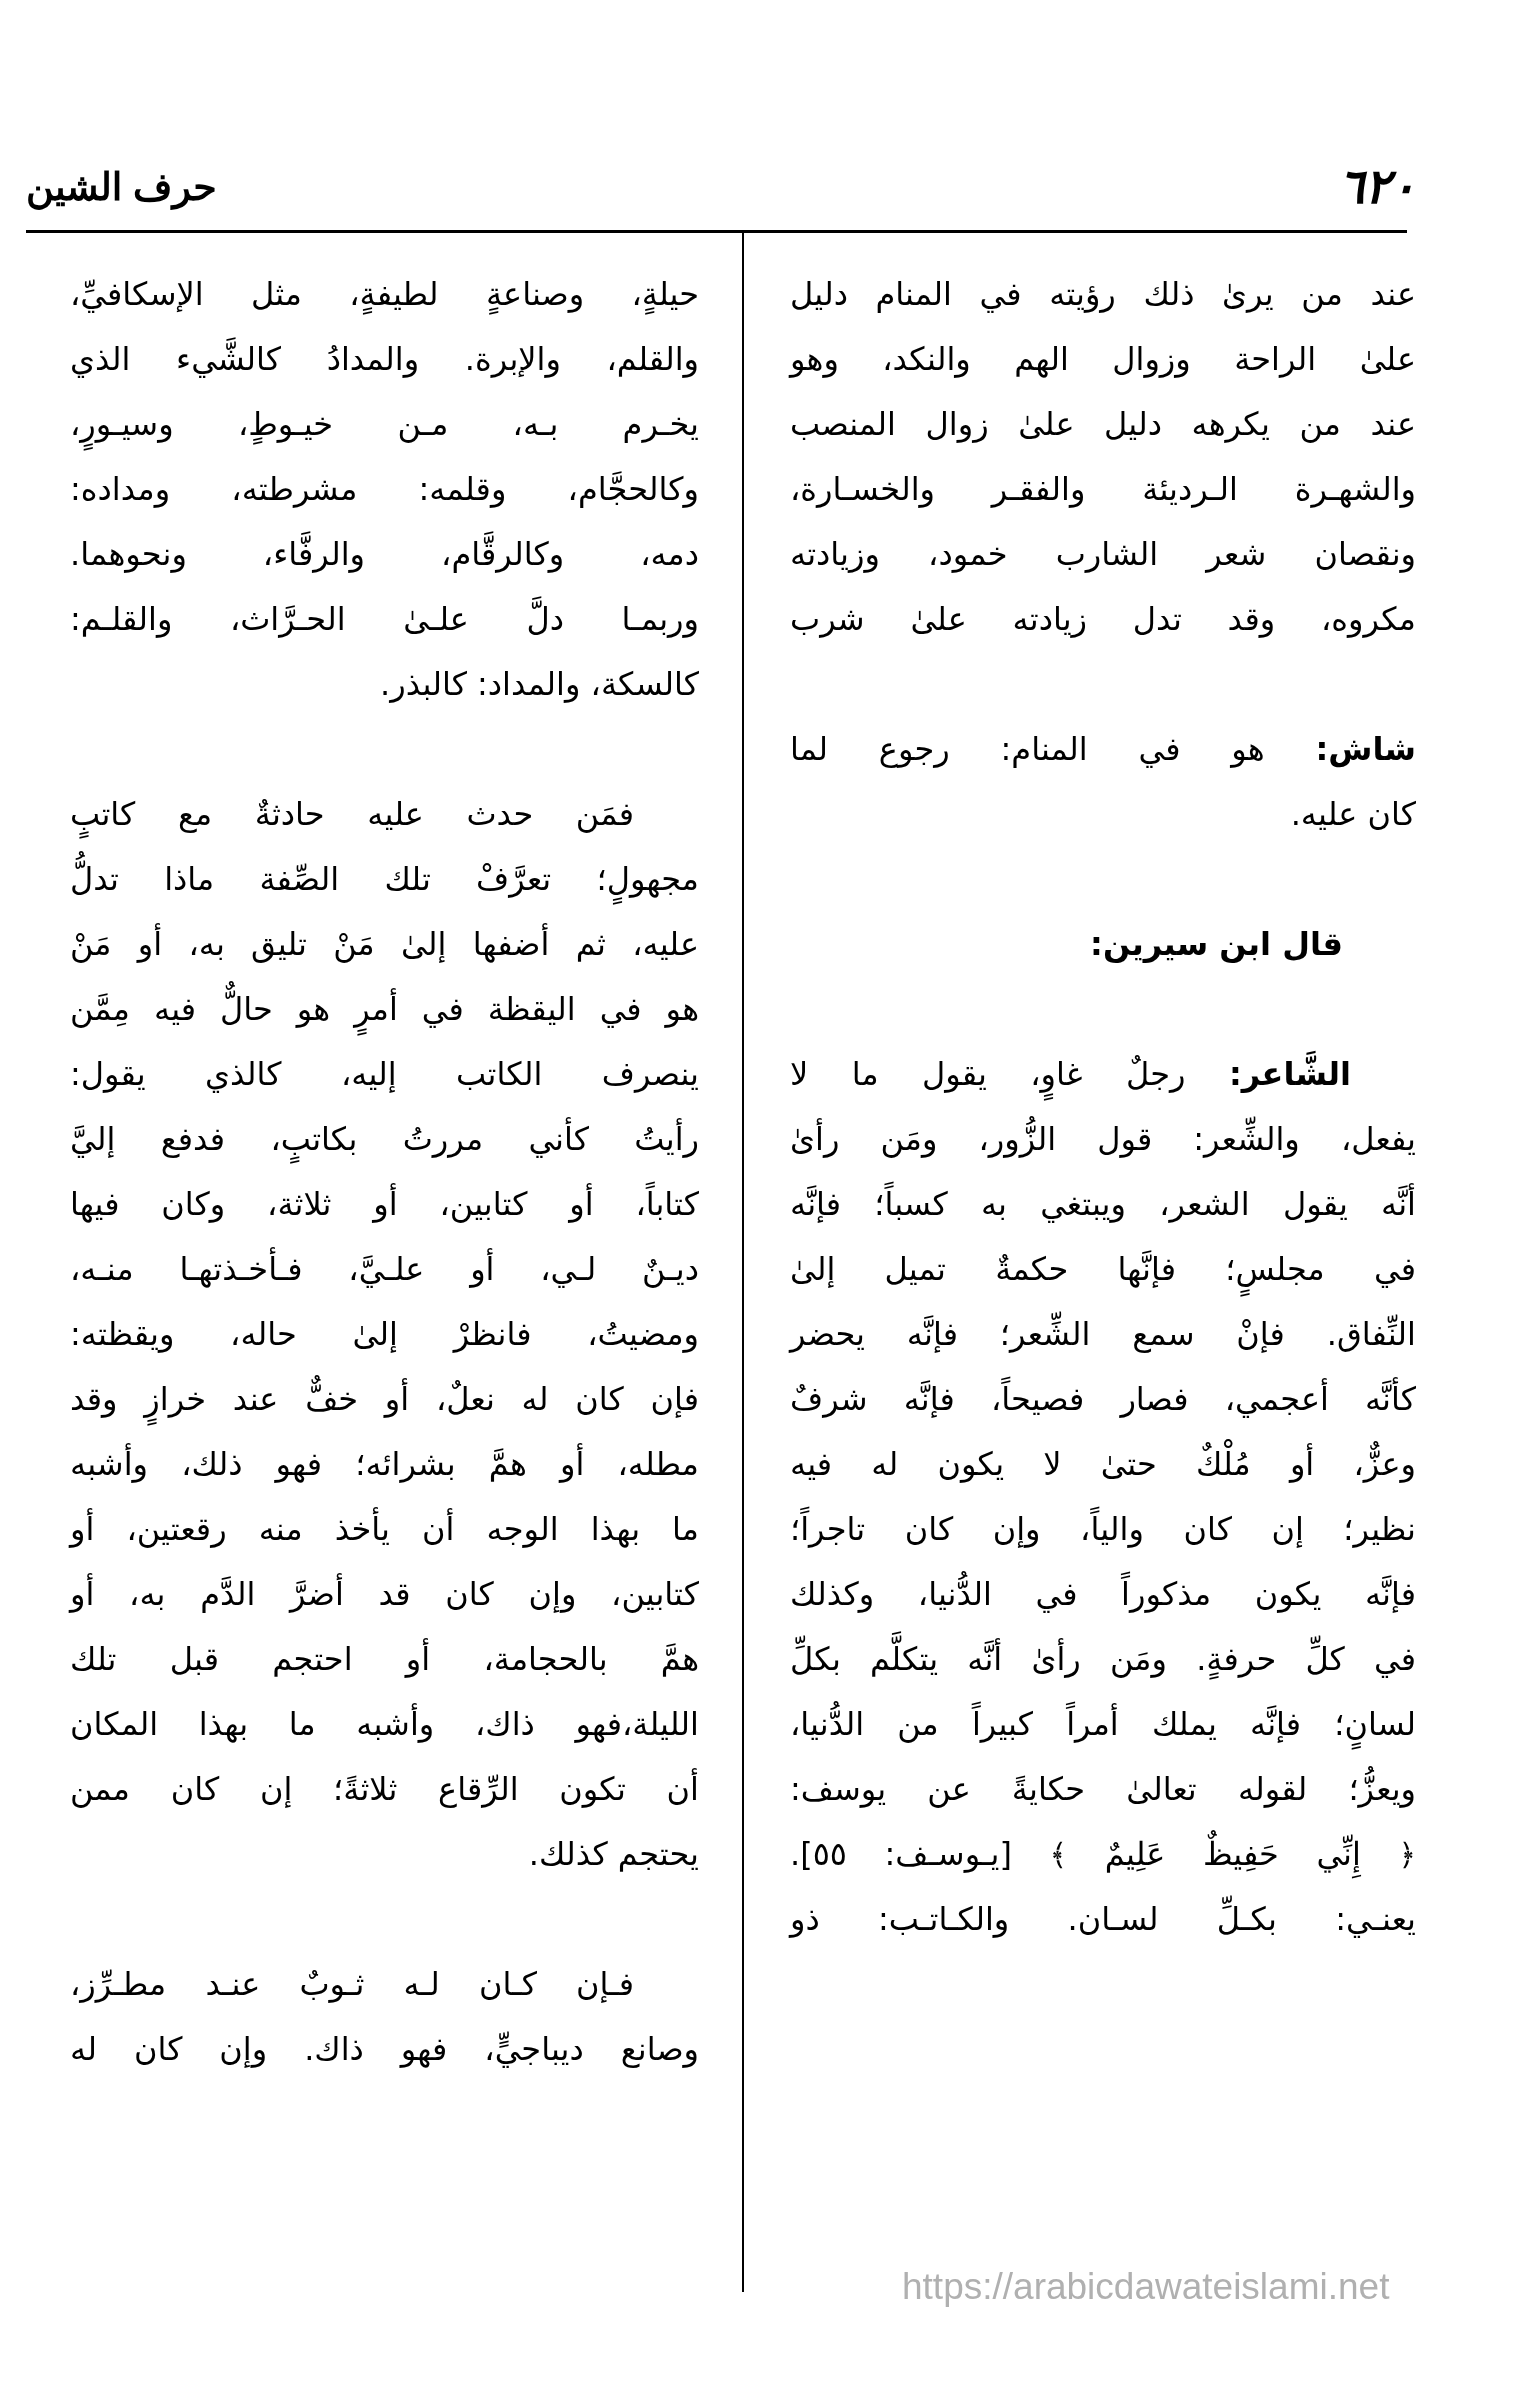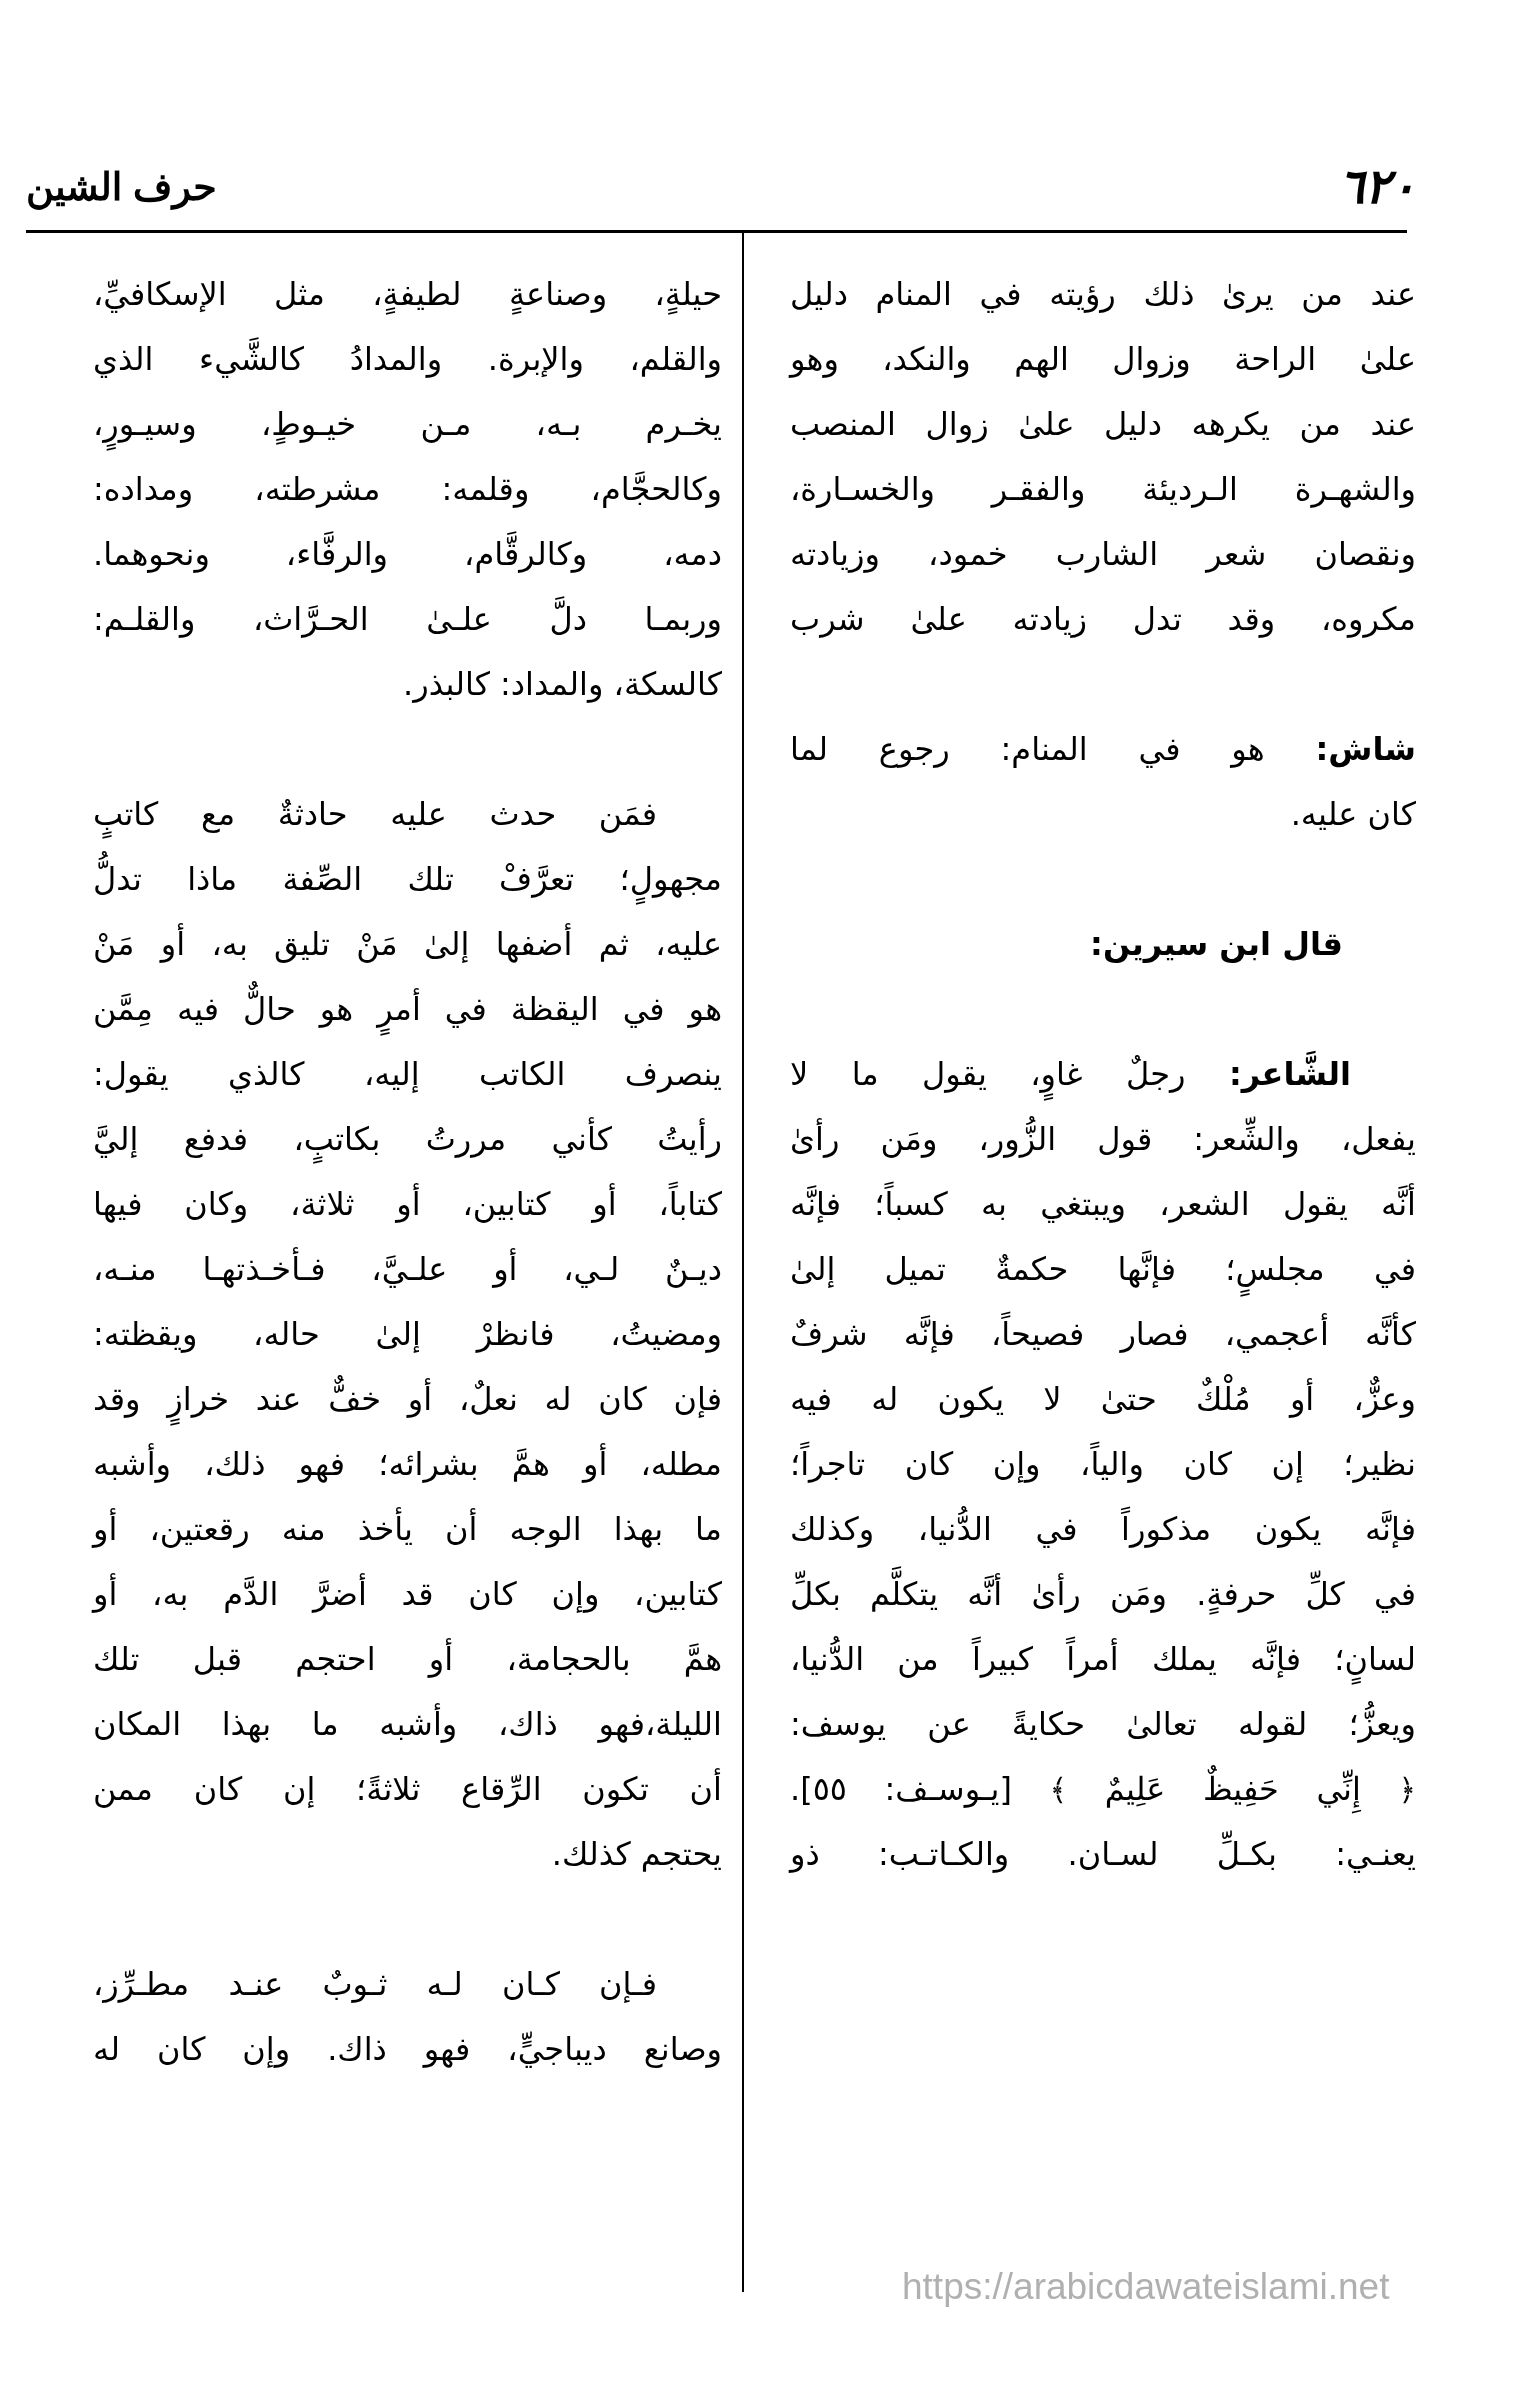--- a/index.html
+++ b/index.html
@@ -75,21 +75,20 @@
       font-size: 32px;
       line-height: 65px;
     }
     .column.right-col {
       left: 790px;
       width: 626px;
     }
     .column.left-col {
       left: 70px;
       width: 629px;
-      margin-left: 23px;
     }
     .line {
       display: block;
       white-space: nowrap;
       text-align-last: justify;
       height: 65px;
       overflow: visible;
     }
     .line.last {
       text-align-last: right;
@@ -165,20 +164,21 @@
     <span class="heading-center">قال ابن سيرين:</span>
     <span class="para-gap"></span>
 
     <div>
       <span class="line indent">
         <span class="term">الشَّاعر:</span><span> رجلٌ غاوٍ، يقول ما لا</span>
       </span>
       <span class="line">يفعل، والشِّعر: قول الزُّور، ومَن رأىٰ</span>
       <span class="line">أنَّه يقول الشعر، ويبتغي به كسباً؛ فإنَّه</span>
       <span class="line">في مجلسٍ؛ فإنَّها حكمةٌ تميل إلىٰ</span>
+      <span class="line">النِّفاق. فإنْ سمع الشِّعر؛ فإنَّه يحضر</span>
       <span class="line">كأنَّه أعجمي، فصار فصيحاً، فإنَّه شرفٌ</span>
       <span class="line">وعزٌّ، أو مُلْكٌ حتىٰ لا يكون له فيه</span>
       <span class="line">نظير؛ إن كان والياً، وإن كان تاجراً؛</span>
       <span class="line">فإنَّه يكون مذكوراً في الدُّنيا، وكذلك</span>
       <span class="line">في كلِّ حرفةٍ. ومَن رأىٰ أنَّه يتكلَّم بكلِّ</span>
       <span class="line">لسانٍ؛ فإنَّه يملك أمراً كبيراً من الدُّنيا،</span>
       <span class="line">ويعزُّ؛ لقوله تعالىٰ حكايةً عن يوسف:</span>
       <span class="line">
         <span class="bracket-orn">﴿</span>
         <span class="quran">إِنِّي حَفِيظٌ عَلِيمٌ</span>

